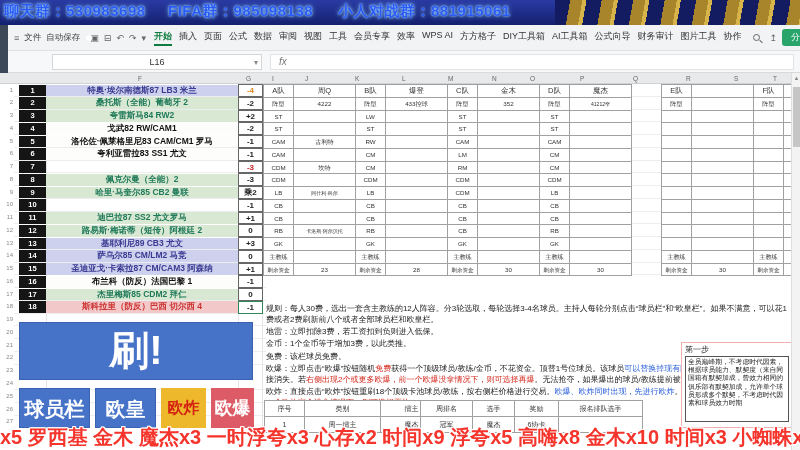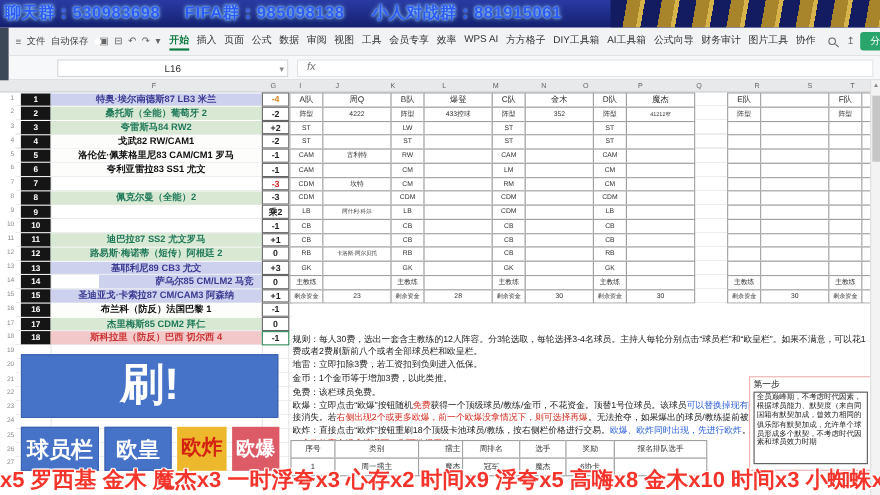--- a/index.html
+++ b/index.html
@@ -195,34 +195,35 @@
     <div class="pval" style="top: 135.04px; height: 12.76px; line-height: 11.26px;">-1</div>
     <div class="pnum" style="top: 148.3px; height: 11.76px; line-height: 11.76px;">6</div>
     <div class="pname t-white" style="top: 148.3px; height: 11.76px; line-height: 11.76px;">夸利亚雷拉83 SS1 尤文</div>
     <div class="pval" style="top: 147.8px; height: 12.76px; line-height: 11.26px;">-1</div>
     <div class="pnum" style="top: 161.06px; height: 11.76px; line-height: 11.76px;">7</div>
     <div class="pval v-red" style="top: 160.56px; height: 12.76px; line-height: 11.26px;">-3</div>
     <div class="pnum" style="top: 173.82px; height: 11.76px; line-height: 11.76px;">8</div>
     <div class="pname t-green" style="top: 173.82px; height: 11.76px; line-height: 11.76px;">佩克尔曼（全能）2</div>
     <div class="pval" style="top: 173.32px; height: 12.76px; line-height: 11.26px;">-3</div>
     <div class="pnum" style="top: 186.58px; height: 11.76px; line-height: 11.76px;">9</div>
+    <div class="pname t-green" style="top: 186.58px; height: 11.76px; line-height: 11.76px;">哈里·马奎尔85 CB2 曼联</div>
     <div class="pval" style="top: 186.08px; height: 12.76px; line-height: 11.26px;">乘2</div>
     <div class="pnum" style="top: 199.34px; height: 11.76px; line-height: 11.76px;">10</div>
     <div class="pval" style="top: 198.84px; height: 12.76px; line-height: 11.26px;">-1</div>
     <div class="pnum" style="top: 212.1px; height: 11.76px; line-height: 11.76px;">11</div>
     <div class="pname t-green" style="top: 212.1px; height: 11.76px; line-height: 11.76px;">迪巴拉87 SS2 尤文罗马</div>
     <div class="pval" style="top: 211.6px; height: 12.76px; line-height: 11.26px;">+1</div>
     <div class="pnum" style="top: 224.86px; height: 11.76px; line-height: 11.76px;">12</div>
     <div class="pname t-green" style="top: 224.86px; height: 11.76px; line-height: 11.76px;">路易斯·梅诺蒂（短传）阿根廷 2</div>
     <div class="pval" style="top: 224.36px; height: 12.76px; line-height: 11.26px;">0</div>
     <div class="pnum" style="top: 237.62px; height: 11.76px; line-height: 11.76px;">13</div>
     <div class="pname t-blue" style="top: 237.62px; height: 11.76px; line-height: 11.76px;">基耶利尼89 CB3 尤文</div>
     <div class="pval" style="top: 237.12px; height: 12.76px; line-height: 11.26px;">+3</div>
     <div class="pnum" style="top: 250.38px; height: 11.76px; line-height: 11.76px;">14</div>
-    <div class="pname t-blue" style="top: 250.38px; height: 11.76px; line-height: 11.76px; margin-left: 44px;">萨乌尔85 CM/LM2 马竞</div>
+    <div class="pname t-blue" style="top: 250.38px; height: 11.76px; line-height: 11.76px;">萨乌尔85 CM/LM2 马竞</div>
     <div class="pval" style="top: 249.88px; height: 12.76px; line-height: 11.26px;">0</div>
     <div class="pnum" style="top: 263.14px; height: 11.76px; line-height: 11.76px;">15</div>
     <div class="pname t-blue" style="top: 263.14px; height: 11.76px; line-height: 11.76px;">圣迪亚戈·卡索拉87 CM/CAM3 阿森纳</div>
     <div class="pval" style="top: 262.64px; height: 12.76px; line-height: 11.26px;">+1</div>
     <div class="pnum" style="top: 275.9px; height: 11.76px; line-height: 11.76px;">16</div>
     <div class="pname t-white" style="top: 275.9px; height: 11.76px; line-height: 11.76px;">布兰科（防反）法国巴黎 1</div>
     <div class="pval" style="top: 275.4px; height: 12.76px; line-height: 11.26px;">-1</div>
     <div class="pnum" style="top: 288.66px; height: 11.76px; line-height: 11.76px;">17</div>
     <div class="pname t-green" style="top: 288.66px; height: 11.76px; line-height: 11.76px;">杰里梅斯85 CDM2 拜仁</div>
     <div class="pval" style="top: 288.16px; height: 12.76px; line-height: 11.26px;">0</div>
@@ -435,21 +436,21 @@
   </div>
 
 <div class="stepwrap abs">
   <div class="steptitle">第一步</div>
   <div class="stepbox">全员巅峰期，不考虑时代因素，根据球员能力、默契度（来自同国籍有默契加成，曾效力相同的俱乐部有默契加成，允许单个球员形成多个默契，不考虑时代因素和球员效力时期</div>
 </div>
 
 <div class="shua abs">刷!</div>
 <div class="btn btn-blue abs" style="left:19px;width:71px;font-size:20px">球员栏</div>
 <div class="btn btn-blue abs" style="left:95px;width:61px;font-size:20px">欧皇</div>
-<div class="btn btn-gold abs" style="left:161px;width:45px;font-size:19px">欧炸</div>
+<div class="btn btn-gold abs" style="left:161px;width:45px;font-size:16px">欧炸</div>
 <div class="btn btn-red abs" style="left:211px;width:43px;font-size:18px">欧爆</div>
 
 <div class="scroll abs">
   <span class="sarrow">▲</span>
   <div class="thumb"></div>
 </div>
 
 <div class="marquee abs">x5 罗西基 金木 魔杰x3 一时浮夸x3 心存x2 时间x9 浮夸x5 高嗨x8 金木x10 时间x3 小蜘蛛x6 爆登x7 低老师x2</div>
 
 </body></html>

